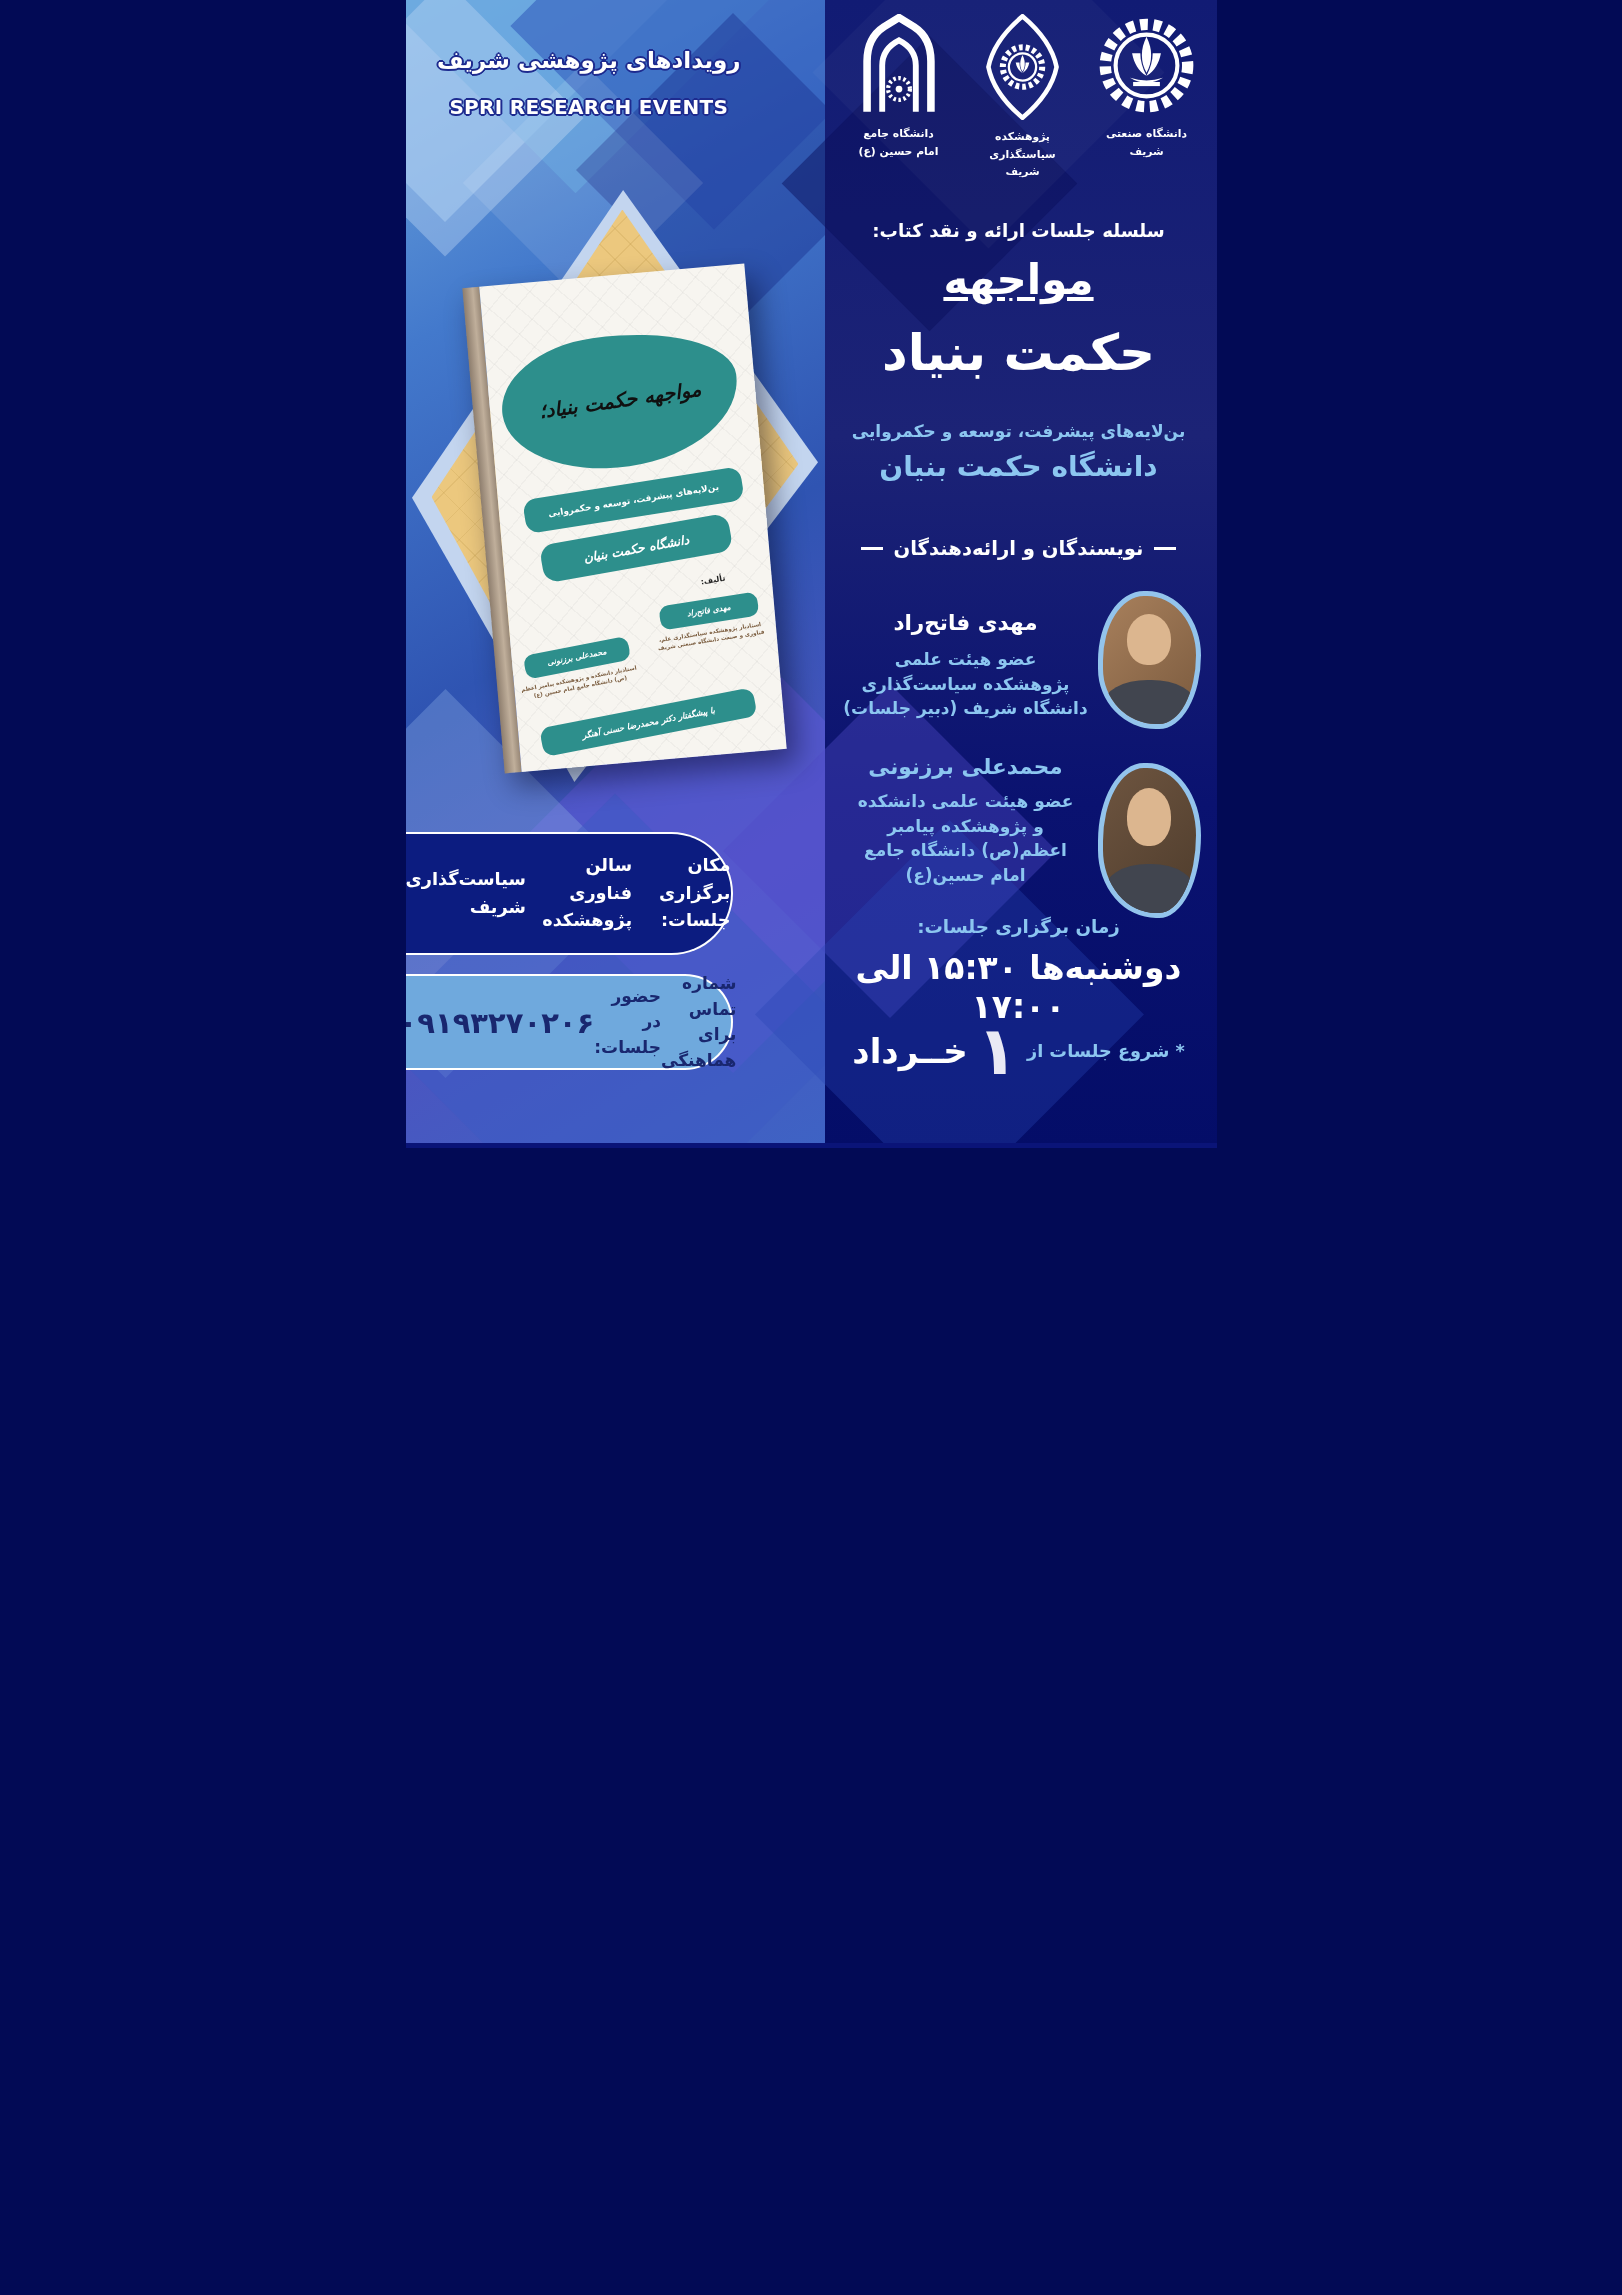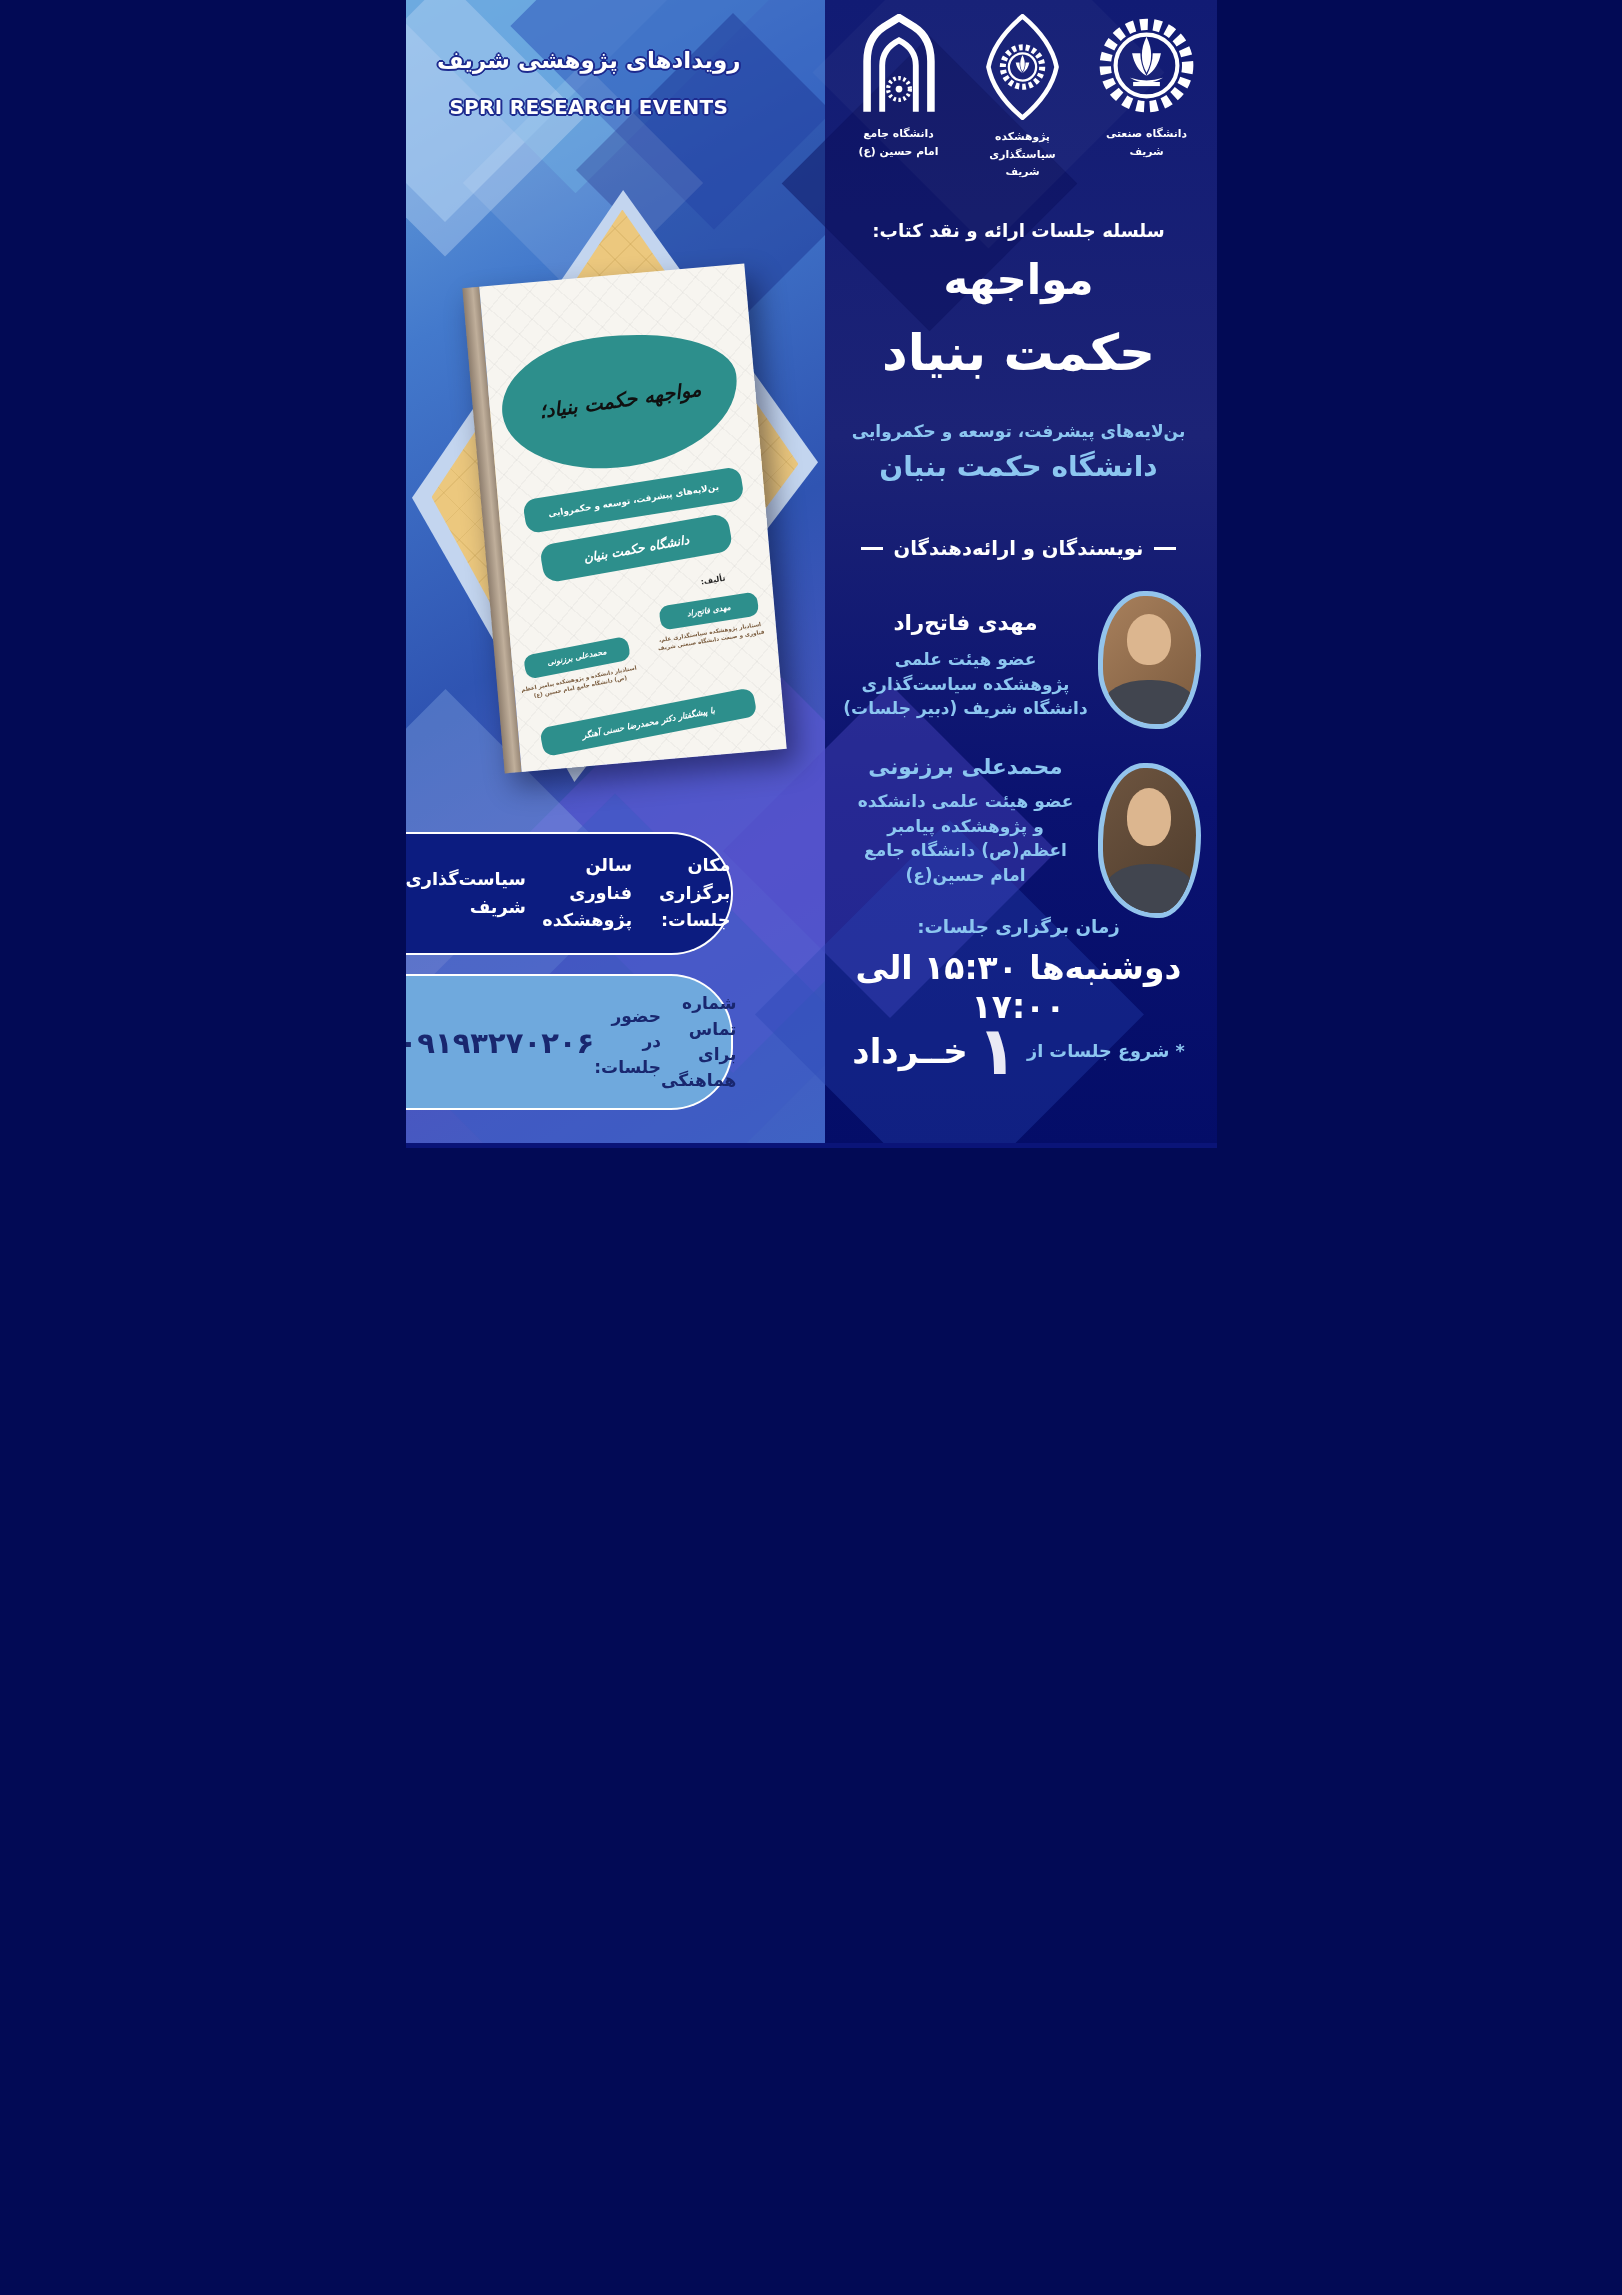--- a/index.html
+++ b/index.html
@@ -64,21 +64,21 @@
   .banner .en{margin-top:22px;font-size:20px;font-weight:bold;letter-spacing:0.3px;
       text-shadow:2px 0 0 #1e2b8f,-2px 0 0 #1e2b8f,0 2px 0 #1e2b8f,0 -2px 0 #1e2b8f,
                   1.3px 1.3px 0 #1e2b8f,-1.3px 1.3px 0 #1e2b8f,1.3px -1.3px 0 #1e2b8f,-1.3px -1.3px 0 #1e2b8f;}
   
   .logos{left:434px;top:14.4px;width:366px;display:flex;justify-content:space-between;z-index:5;}
   .logo{width:118px;display:flex;flex-direction:column;align-items:center;}
   .logo .cap{margin-top:7.9px;color:#fff;font-size:10.8px;font-weight:bold;line-height:1.6;text-align:center;}
   
   .rc{left:425px;width:376px;text-align:center;z-index:5;color:#fff;}
   .kicker{top:220px;font-size:18.3px;font-weight:bold;}
-  .t1{top:259px;font-size:42px;font-weight:bold;line-height:1;}
+  .t1{top:259px;font-size:42px;font-weight:bold;line-height:1;text-decoration:underline;}
   .t2{top:328px;font-size:50px;font-weight:bold;line-height:1;}
   .sub{top:421px;font-size:17px;font-weight:bold;color:#8cc6f0;}
   .sub2{top:450px;font-size:28px;font-weight:bold;color:#8cc6f0;}
   .ah{top:537px;display:flex;align-items:center;justify-content:center;gap:10.5px;}
   .ah .txt{font-size:19.6px;font-weight:bold;}
   .dash{width:22px;height:2.6px;background:#fff;}
   .a-name{left:429px;width:262px;text-align:center;font-size:21.6px;font-weight:bold;z-index:5;}
   .a-desc{left:429px;width:262px;text-align:center;font-size:17px;font-weight:bold;color:#8cc6f0;line-height:1.45;z-index:5;}
   .n1{top:610px;color:#fff;}
   .de1{top:647px;}
@@ -94,21 +94,21 @@
   .sched{top:948px;font-size:33px;font-weight:bold;}
   .note{top:1013px;height:76px;display:flex;align-items:center;justify-content:center;gap:9.2px;}
   .note .pre{font-size:17.7px;font-weight:bold;color:#8cc6f0;}
   .note .day{font-size:67px;line-height:.9;color:#e9e9f4;font-weight:bold;}
   .note .mon{font-size:34px;font-weight:bold;color:#fff;}
   
   .box{left:0;width:327px;border:2px solid #fff;border-left:none;border-radius:0 62px 62px 0;
        box-sizing:border-box;display:flex;flex-direction:row;align-items:center;justify-content:center;z-index:6;}
   .loc{top:832px;height:123px;background:#0c1c80;color:#fff;}
   .loc div{font-size:17.7px;font-weight:bold;line-height:1.55;}
-  .con{top:974px;height:136px;background:#6fa9dd;color:#19276f;}
+  .con{top:974px;height:96px;background:#6fa9dd;color:#19276f;}
   .con div{font-size:17px;font-weight:bold;line-height:1.5;}
   .con .phone{font-size:29px;letter-spacing:1.3px;margin-top:2.6px;}
 </style>
 </head>
 <body>
 
 <div class="page">
 
   <div class="abs bg-left">
     <div class="dm d1"></div>

